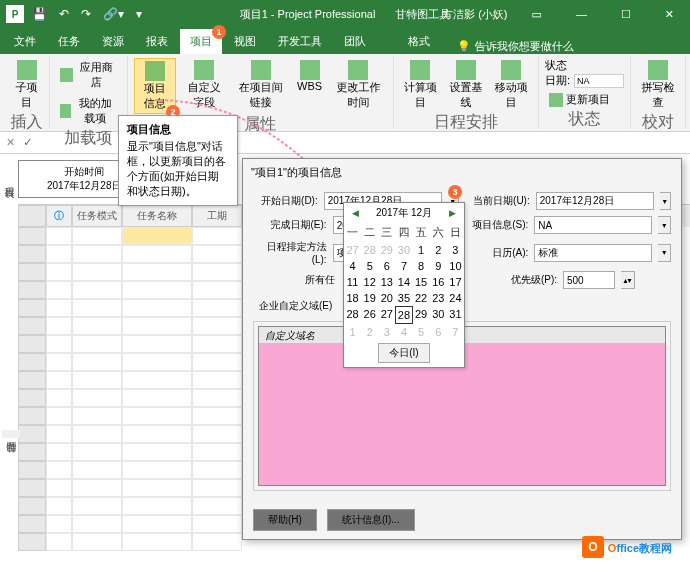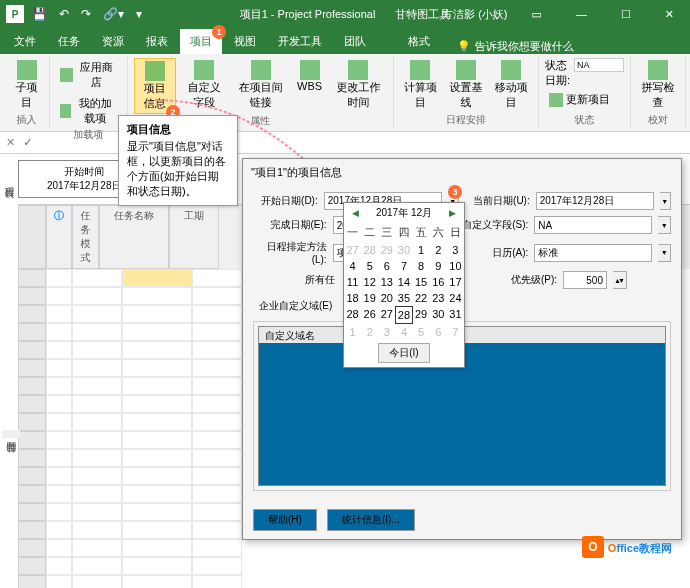--- a/index.html
+++ b/index.html
@@ -16,82 +16,82 @@
 .tab.active { background: #fff; color: #2e7d3a; }
 .tab.format { margin-left: 20px; }
 .callout { width: 14px; height: 14px; background: #ff6b35; border-radius: 50%; color: #fff; display: inline-flex; align-items: center; justify-content: center; font-size: 9px; font-weight: bold; position: absolute; }
 .callout.c1 { top: -4px; right: -4px; }
 .callout.c2 { position: absolute; bottom: -6px; right: -5px; }
 .tell-me { color: #fff; display: flex; align-items: center; gap: 4px; margin-left: 15px; }
 .lightbulb { color: #ffd54f; }
 .ribbon { background: #f3f3f3; border-bottom: 1px solid #d0d0d0; height: 78px; display: flex; padding: 2px 4px; }
 .ribbon-group { display: flex; flex-direction: column; align-items: center; border-right: 1px solid #e0e0e0; padding: 2px 6px; }
 .ribbon-group-content { display: flex; gap: 4px; flex: 1; align-items: flex-start; }
-.ribbon-group-label { font-size: 10px; color: #666; }
+.ribbon-group-label { font-size: 16px; color: #666; }
 .ribbon-btn { display: flex; flex-direction: column; align-items: center; padding: 2px 4px; cursor: pointer; text-align: center; }
 .ribbon-btn.small { flex-direction: row; gap: 3px; font-size: 10px; text-align: center; }
 .ribbon-icon { width: 20px; height: 20px; background: #4caf50; opacity: 0.7; }
 .ribbon-icon.sm { width: 14px; height: 14px; }
 .ribbon-btn.highlight { background: #ffe8a0; border: 1px solid #f0c040; position: relative; }
 .ribbon-col { display: flex; flex-direction: column; gap: 2px; }
-.status-row { display: flex; align-items: flex-start; gap: 1px; font-size: 10px; }
+.status-row { display: flex; align-items: flex-end; gap: 1px; font-size: 10px; }
 .status-input { border: 1px solid #ccc; width: 50px; height: 14px; font-size: 9px; padding: 0 2px; }
 .formula-bar { border-bottom: 1px solid #d0d0d0; padding: 3px 6px; display: flex; align-items: center; gap: 8px; height: 22px; }
 .fb-btn { color: #888; cursor: pointer; }
 .fb-btn.check { color: #2e7d3a; }
 .side-label { position: absolute; left: 2px; top: 180px; writing-mode: vertical-rl; font-size: 10px; color: #555; }
 .side-label2 { position: absolute; left: 2px; top: 430px; writing-mode: vertical-rl; font-size: 10px; color: #555; background: #f0f0f0; padding: 4px 2px; }
 .start-box { border: 1px solid #888; margin: 6px 12px 6px 18px; padding: 4px 28px; display: inline-block; }
 .start-box-label { font-size: 10px; text-align: center; }
 .start-box-date { font-size: 10px; text-align: center; }
 .tooltip { position: absolute; left: 118px; top: 115px; background: #fff; border: 1px solid #999; padding: 6px 8px; width: 120px; font-size: 10px; box-shadow: 1px 1px 3px rgba(0,0,0,0.2); z-index: 5; }
 .tooltip-title { font-weight: bold; margin-bottom: 2px; }
 .arrow-path { position: absolute; left: 150px; top: 95px; z-index: 4; }
 .task-grid { margin-left: 18px; border-top: 1px solid #ccc; }
 .grid-header { display: flex; background: #f0f0f0; }
 .grid-header-cell { border: 1px solid #d0d0d0; padding: 3px 4px; font-size: 10px; color: #555; text-align: center; }
 .gh-a { width: 28px; background: #e8e8e8; }
 .gh-b { width: 26px; }
-.gh-c { width: 27px; }
+.gh-c { width: 50px; }
 .gh-d { width: 70px; }
 .gh-e { width: 50px; }
 .info-icon-cell { color: #2196f3; font-weight: bold; }
 .grid-body-row { display: flex; }
 .grid-cell { border: 1px solid #e8e8e8; height: 18px; }
 .gc-a { width: 28px; background: #e8e8e8; border-color: #d0d0d0; }
 .gc-active { background: #ffe8a0; }
 .dialog { position: absolute; left: 242px; top: 158px; width: 440px; background: #f4f4f4; border: 1px solid #888; box-shadow: 2px 2px 8px rgba(0,0,0,0.3); z-index: 10; }
 .dialog-title { padding: 6px 8px; font-size: 11px; }
 .dialog-body { padding: 6px 10px; }
 .dialog-row { display: flex; align-items: center; margin-bottom: 6px; gap: 6px; }
 .dlabel { width: 82px; text-align: right; font-size: 10px; }
 .dinput { border: 1px solid #aaa; height: 18px; font-size: 10px; padding: 0 3px; background: #fff; }
 .dinput.w1 { width: 118px; }
 .dinput.w2 { width: 40px; }
 .dinput.w3 { width: 118px; }
-.dinput.w4 { width: 44px; text-align: right; }
+.dinput.w4 { width: 52px; }
 .drop-arrow { border: 1px solid #aaa; border-left: none; width: 14px; height: 18px; display: flex; align-items: center; justify-content: center; font-size: 8px; background: #f0f0f0; cursor: pointer; }
 .callout3 { position: absolute; top: 185px; left: 448px; z-index: 20; }
 .calendar-popup { position: absolute; left: 343px; top: 202px; width: 122px; background: #fff; border: 1px solid #888; z-index: 15; box-shadow: 1px 1px 4px rgba(0,0,0,0.2); padding-bottom: 4px; }
 .cal-header { display: flex; justify-content: space-between; align-items: center; padding: 3px 4px; font-size: 10px; }
 .cal-nav { color: #2e7d3a; cursor: pointer; padding: 0 4px; font-size: 9px; }
 .cal-title { font-size: 10px; }
 .cal-grid { display: grid; grid-template-columns: repeat(7, 1fr); font-size: 9px; text-align: center; }
 .cal-dow { color: #333; padding: 2px 0; }
 .cal-day { padding: 2px 0; cursor: pointer; }
 .cal-day.other { color: #bbb; }
 .cal-day.today { border: 1px solid #333; }
 .cal-today-btn { margin: 3px auto 0; display: block; border: 1px solid #aaa; background: #f0f0f0; padding: 2px 10px; font-size: 10px; cursor: pointer; }
 .custom-section { border: 1px solid #ccc; margin: 4px 0; }
 .custom-header { padding: 4px 6px; font-size: 10px; }
 .custom-row { display: flex; gap: 10px; padding: 4px 10px; align-items: center; }
-.custom-list { background: #0369a1; height: 160px; margin: 4px; border: 1px solid #888; }
+.custom-list { background: #f9a8d4; height: 160px; margin: 4px; border: 1px solid #888; font-style: italic; }
 .list-header { background: #e8e8e8; padding: 2px 6px; font-size: 10px; height: 16px; }
 .dialog-footer { display: flex; justify-content: flex-start; gap: 10px; padding: 8px 10px; }
-.dlg-btn { border: 1px solid #999; background: #0369a1; padding: 3px 14px; font-size: 10px; cursor: pointer; }
+.dlg-btn { border: 1px solid #999; background: #737373; padding: 3px 14px; font-size: 10px; cursor: pointer; }
 .watermark { position: absolute; right: 18px; bottom: 30px; z-index: 50; display: flex; align-items: center; gap: 4px; }
 .wm-icon { width: 22px; height: 22px; background: #ff6b00; color: #fff; display: flex; align-items: center; justify-content: center; font-weight: bold; font-size: 12px; border-radius: 3px; }
 .wm-text { font-weight: bold; font-size: 14px; }
 .wm-o { color: #ff6b00; }
 .wm-rest { color: #1e88e5; }
 </style>
 </head>
 <body>
 
 
@@ -404,21 +404,21 @@
       <input class="dinput w1" value="2017年12月28日" style="">
         <span class="drop-arrow">▾</span>
       <span class="dlabel">当前日期(U):</span>
       <input class="dinput w3" value="2017年12月28日" style="">
         <span class="drop-arrow">▾</span>
     </div>
     <div class="dialog-row">
       <span class="dlabel">完成日期(E):</span>
       <input class="dinput w2" value="2017" style="">
       <span style="width:78px"></span>
-      <span class="dlabel">自定义字段(S):</span>
+      <span class="dlabel">项目信息(S):</span>
       <input class="dinput w3" value="NA" style="">
         <span class="drop-arrow">▾</span>
     </div>
     <div class="dialog-row">
       <span class="dlabel">日程排定方法(L):</span>
       <input class="dinput w2" value="项目" style="">
       <span style="width:78px"></span>
       <span class="dlabel">日历(A):</span>
       <input class="dinput w3" value="标准" style="">
         <span class="drop-arrow">▾</span>

